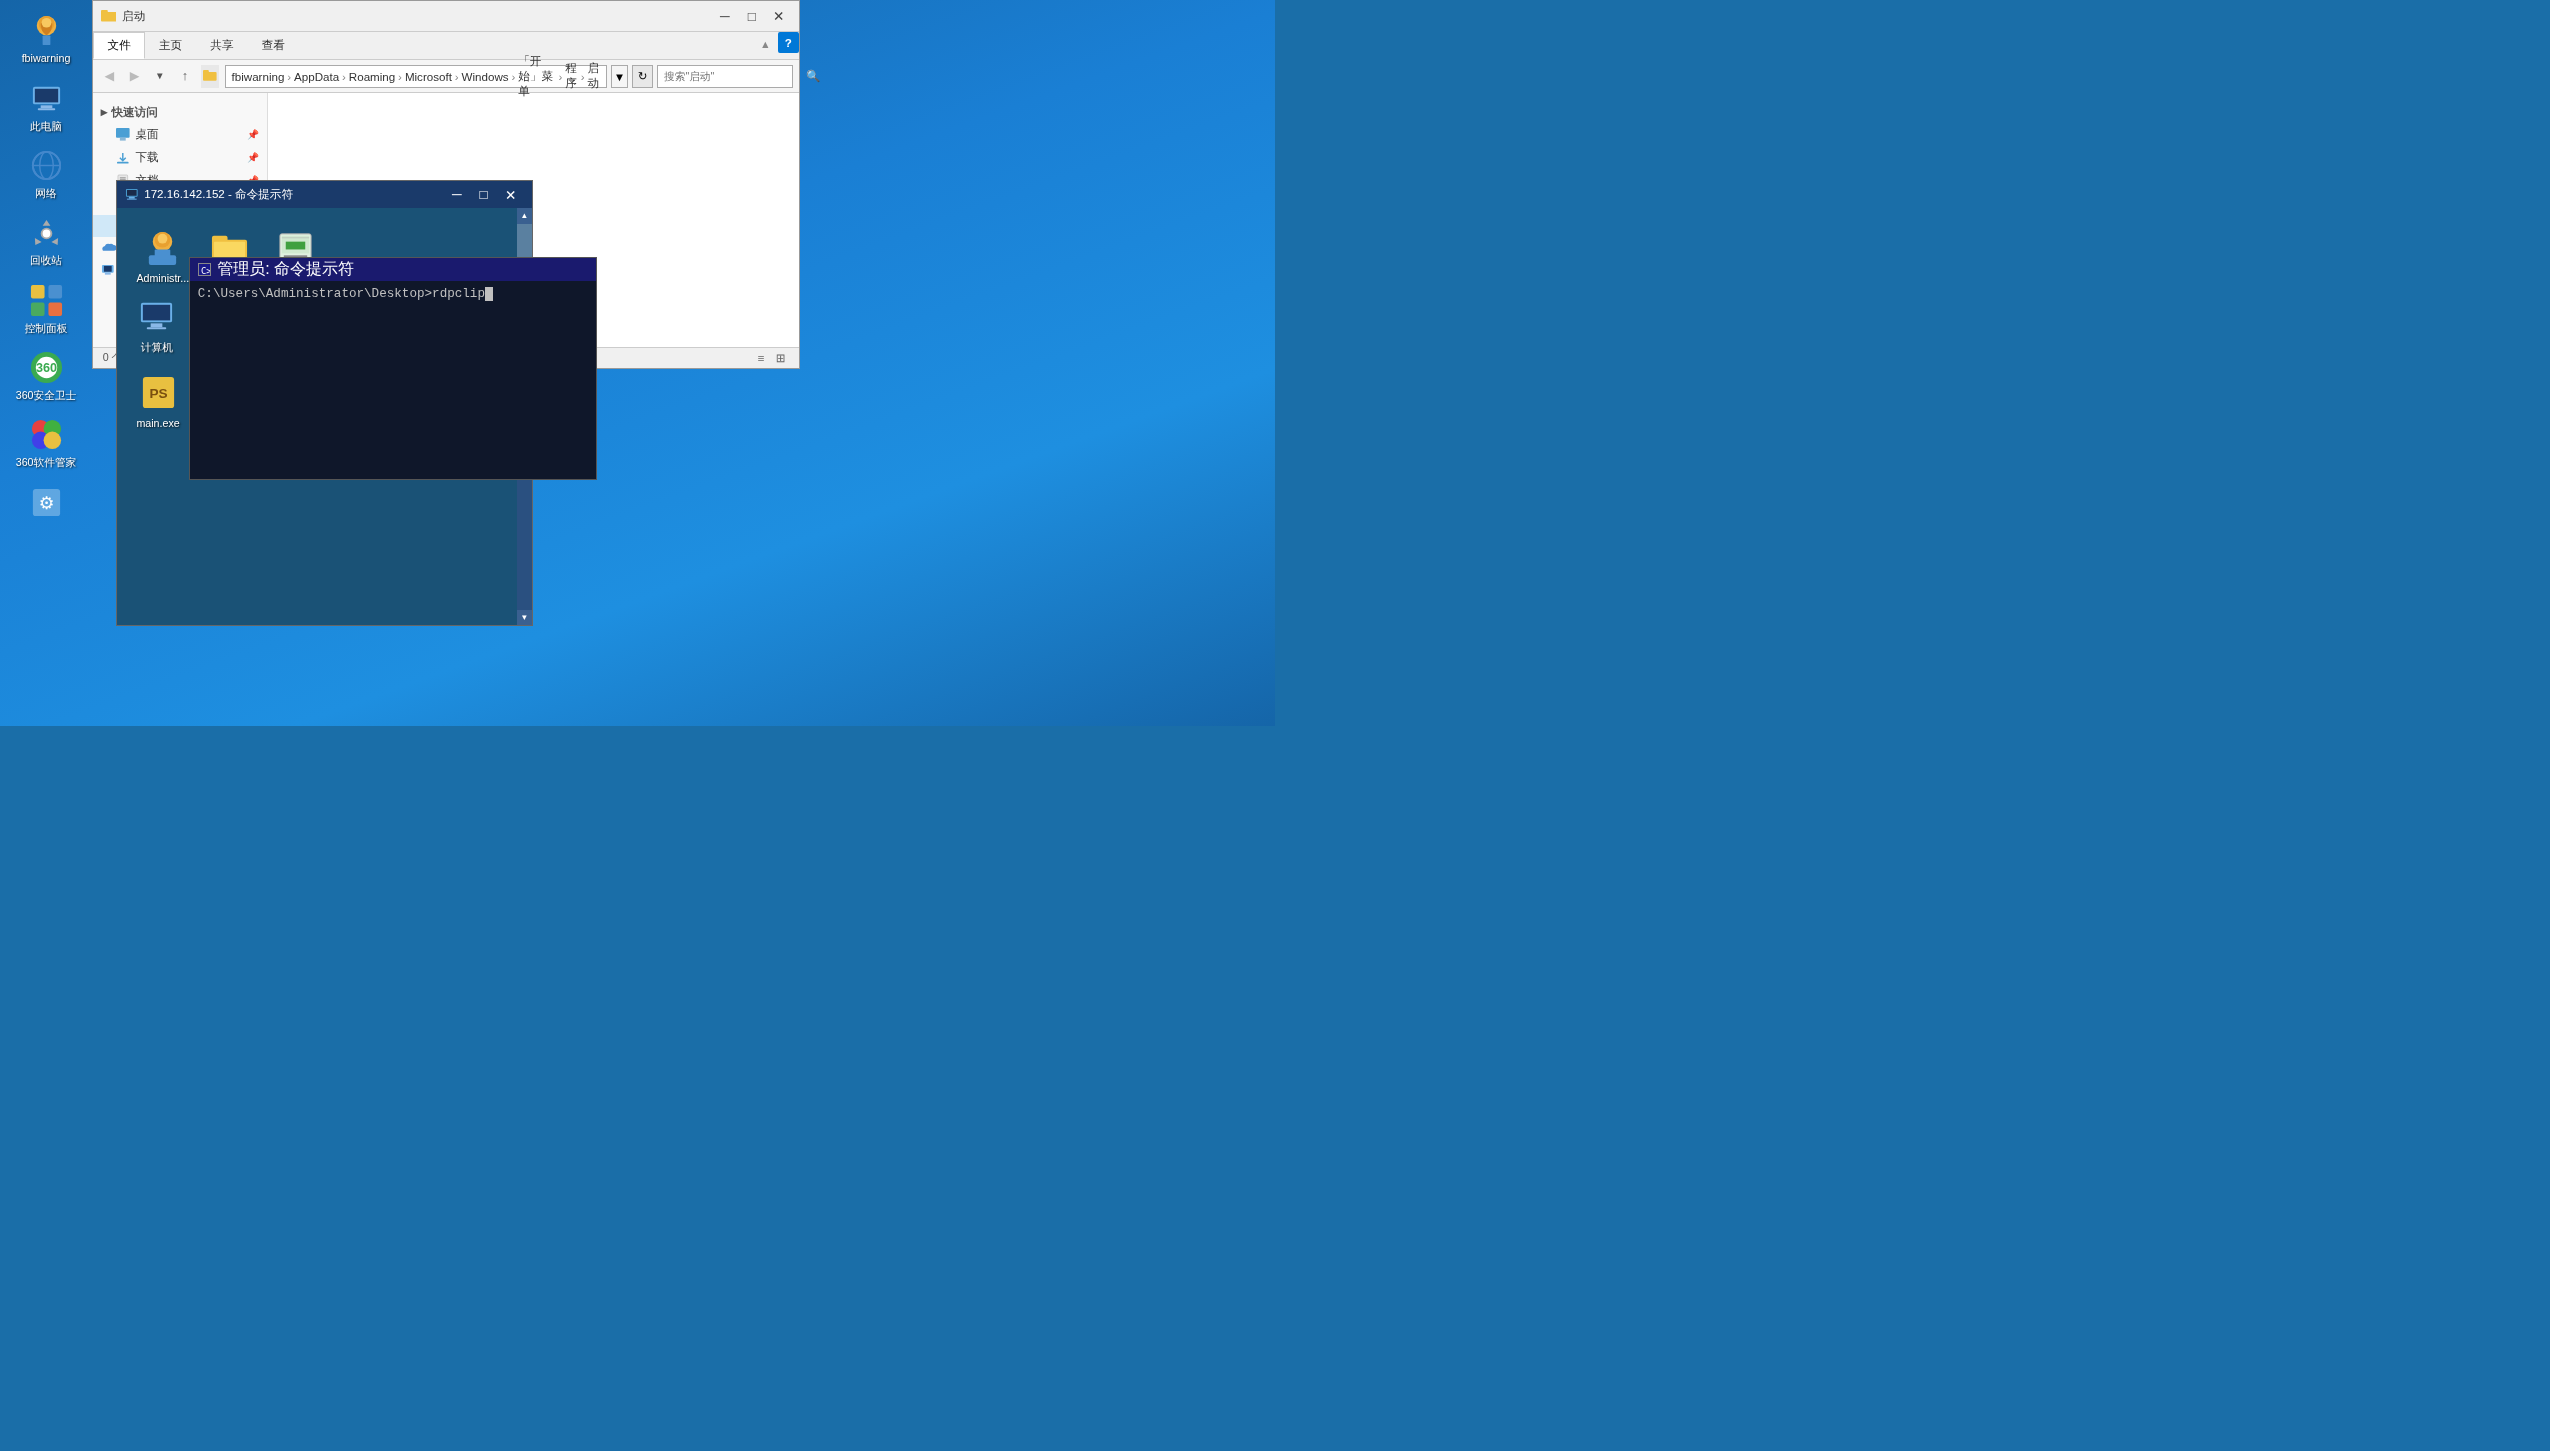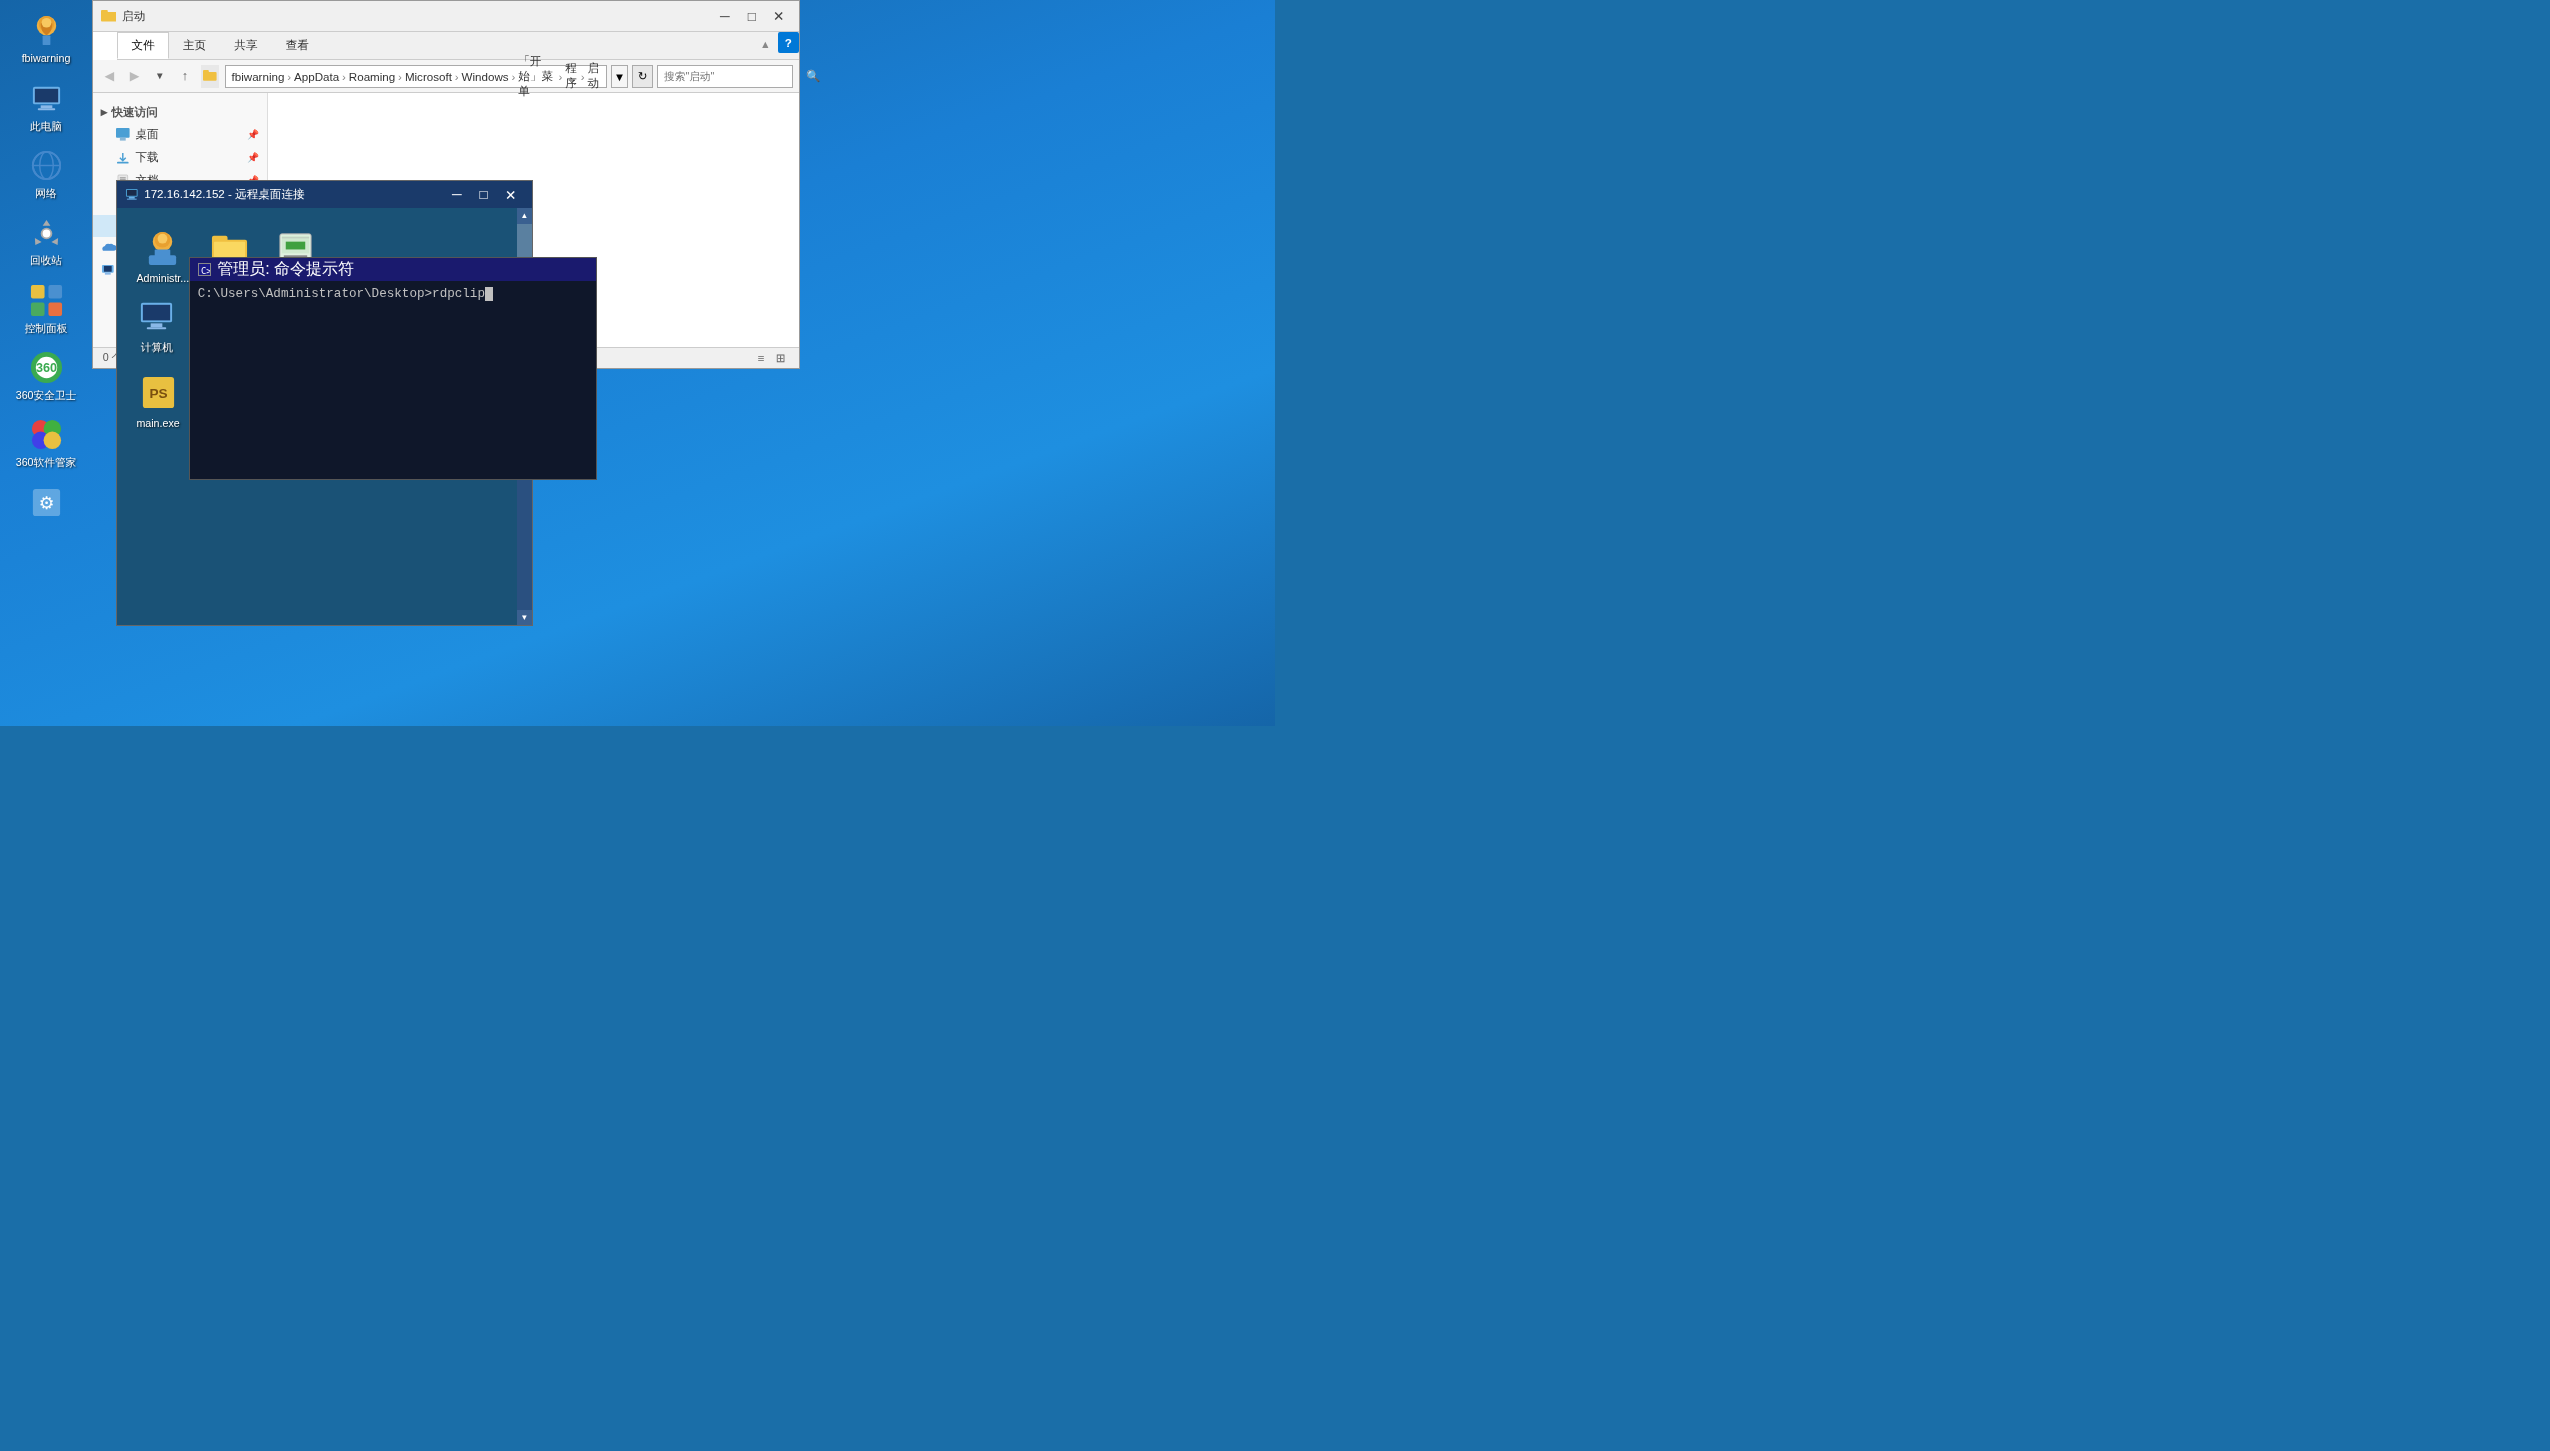--- a/index.html
+++ b/index.html
@@ -101,21 +101,20 @@
       color: #444;
       display: flex;
       align-items: center;
       justify-content: center;
     }
 
     
     .ribbon {
       background: #f0f0f0;
       border-bottom: 1px solid #ccc;
-      margin-left: 24px;
     }
     .ribbon-tabs {
       display: flex;
       height: 27px;
     }
     .ribbon-tab {
       padding: 0 13.6px;
       height: 100%;
       display: flex;
       align-items: center;
@@ -768,21 +767,21 @@
 
   <div class="rdp-window">
     <div class="rdp-titlebar">
       <div class="rdp-title-left">
         <svg width="13.6" height="13.6" viewBox="0 0 14 14">
           <rect x="1" y="1" width="12" height="8" rx="1" fill="#4a9fd4"></rect>
           <rect x="2" y="2" width="10" height="6" fill="#1a2a4a"></rect>
           <rect x="4" y="9" width="6" height="2" fill="#6ab0e8"></rect>
           <rect x="2" y="11" width="10" height="1" fill="#6ab0e8"></rect>
         </svg>
-        <span class="rdp-title-text">172.16.142.152 - 远程桌面连接</span>
+        <span class="rdp-title-text">172.16.142.152 - 命令提示符</span>
       </div>
       <div class="rdp-controls">
         <button class="rdp-btn">─</button>
         <button class="rdp-btn">□</button>
         <button class="rdp-btn close-btn">✕</button>
       </div>
     </div>
 
     <div class="rdp-content">
       <div style="display:flex;height:100%;">

